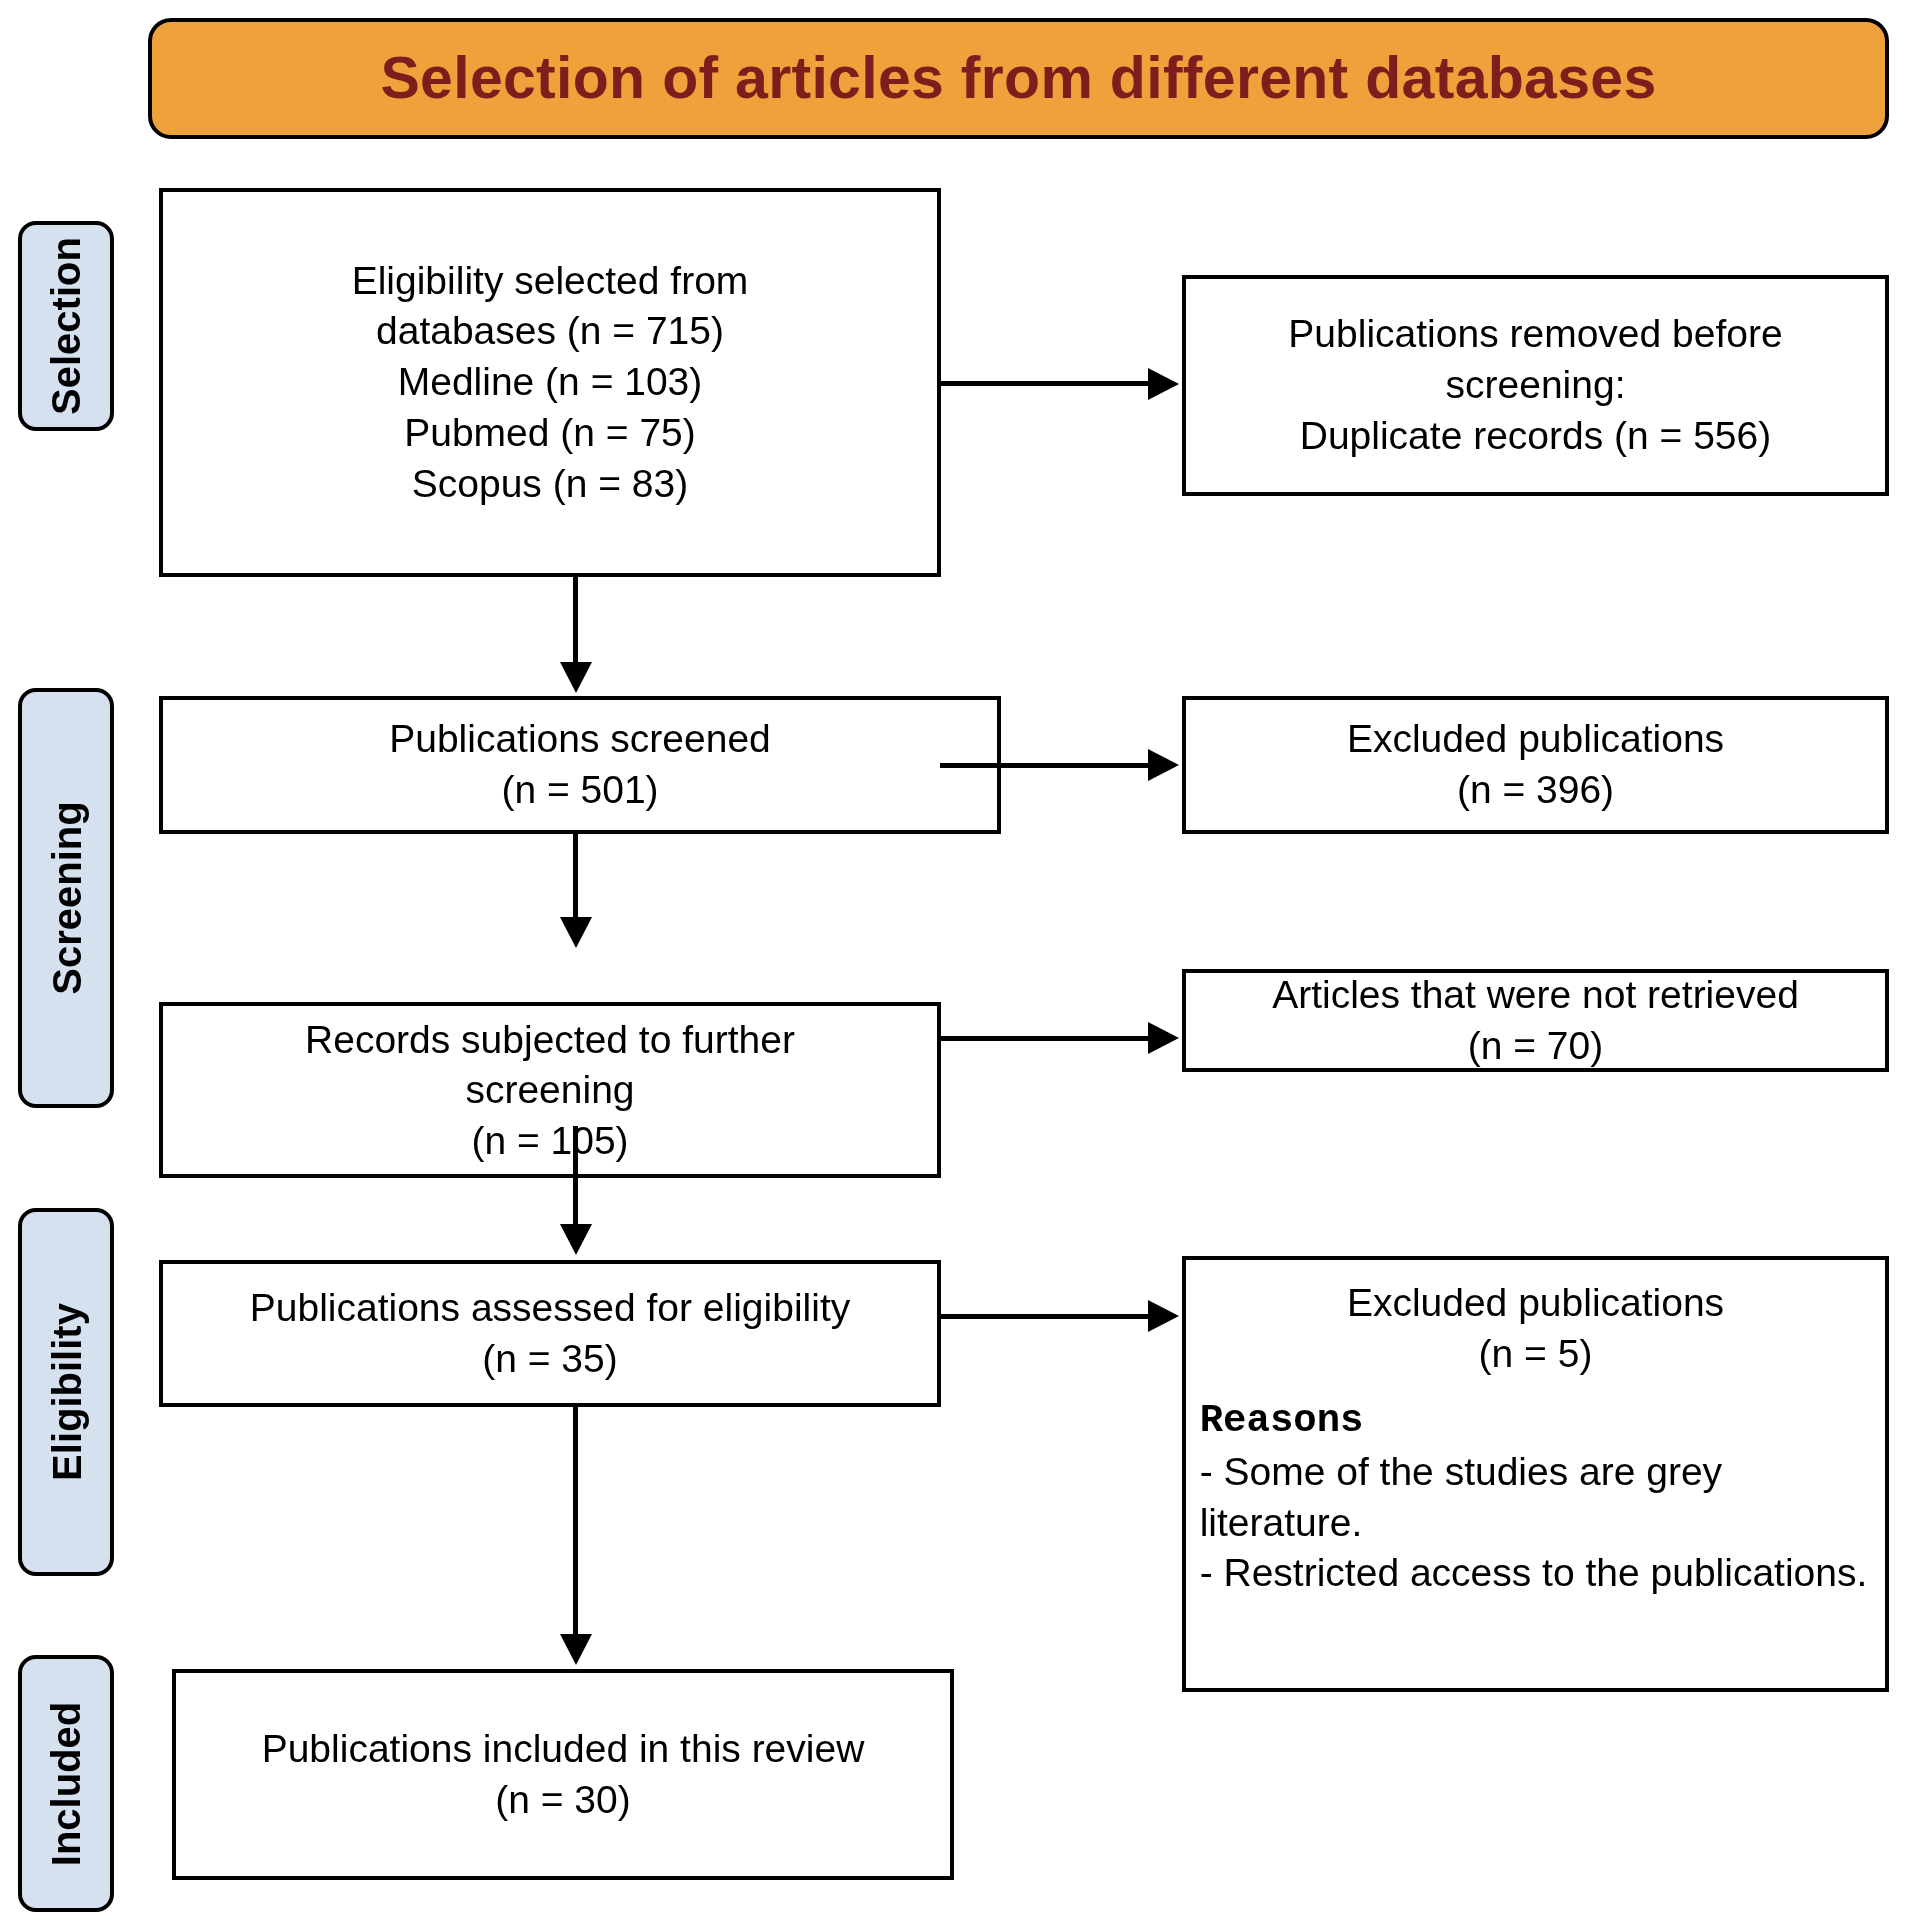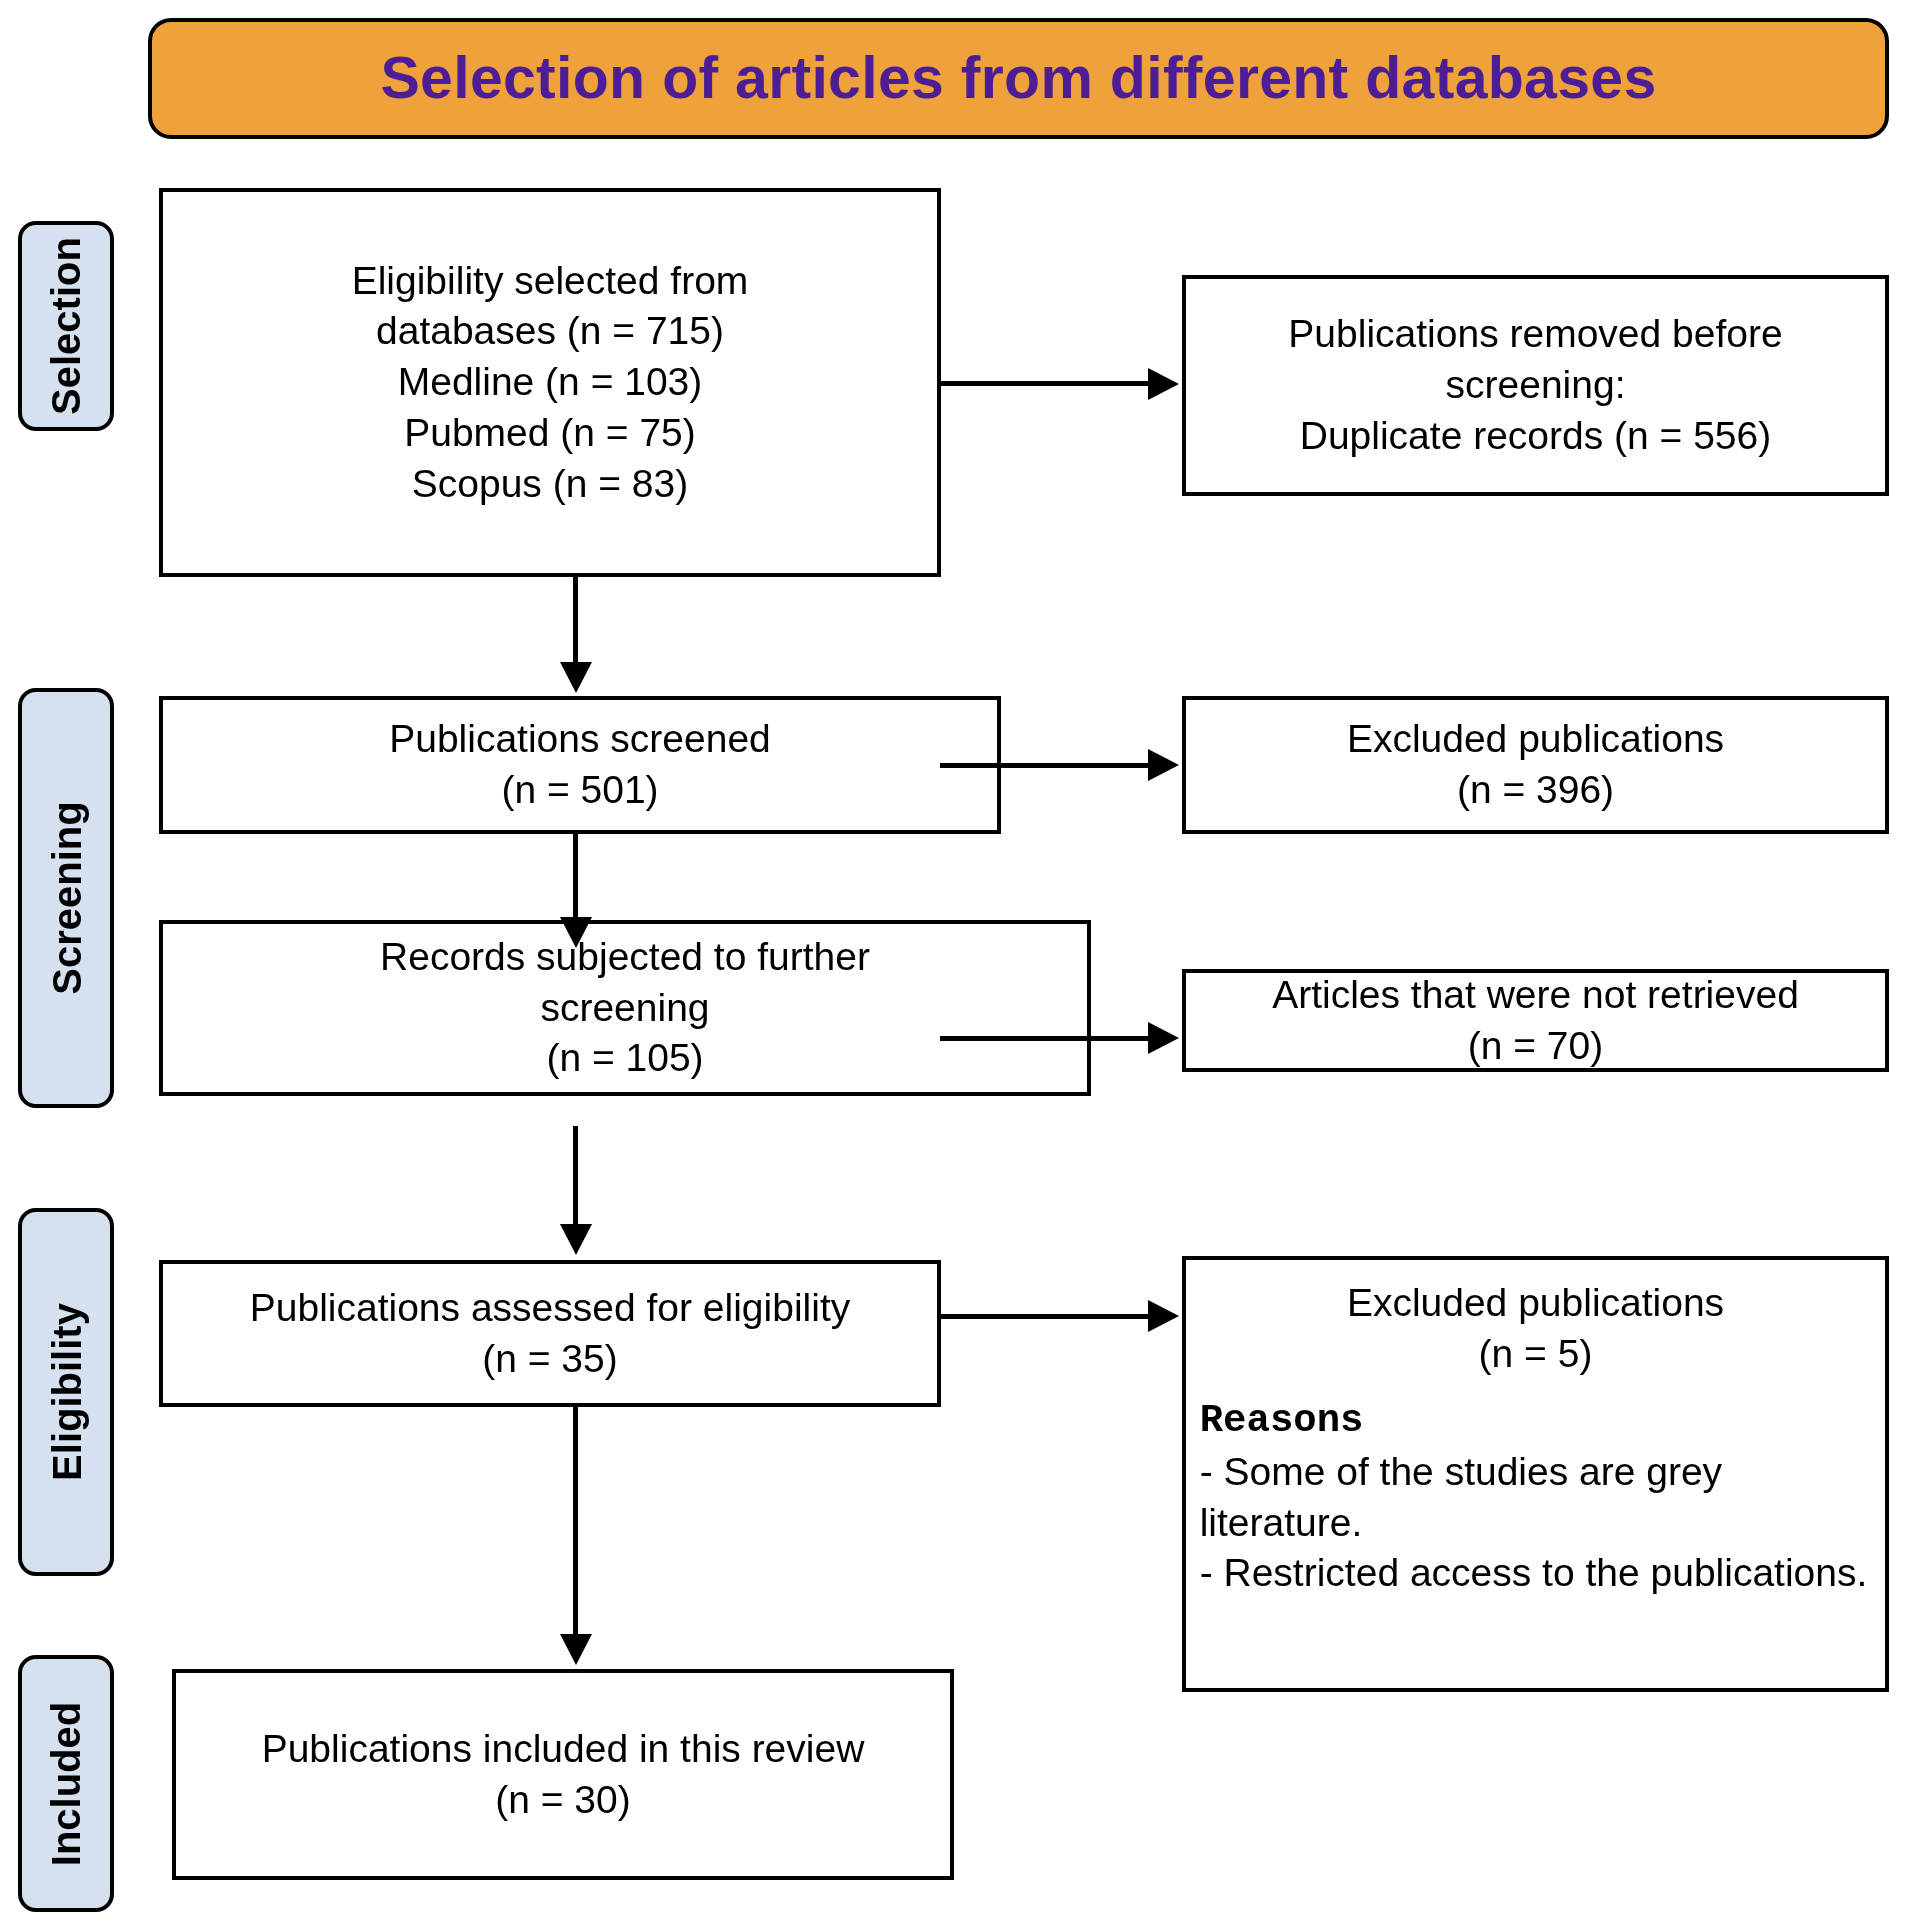--- a/index.html
+++ b/index.html
@@ -12,21 +12,21 @@
     left:148px; top:18.4px; width:1741px; height:121px;
     background:#efa13c;
     border:4.7px solid #000;
     border-radius:23px;
     box-sizing:border-box;
     display:flex; align-items:center; justify-content:center;
   }
   .title-text{
     font-size:59px;
     font-weight:bold;
-    color:#4c1d95;
+    color:#7f1d1d;
     letter-spacing:0.3px;
     text-align:center;
     line-height:1;
   }
 
   
   .stage-tab{
     position:absolute;
     left:18.4px; width:96px;
     background:#d6e1f0;
@@ -123,21 +123,21 @@
   <div class="flow-box" style="left:159px;top:696px;width:842px;height:138px;">
     <div class="box-line">Publications screened</div>
     <div class="box-line">(n = 501)</div>
   </div>
 
   <div class="flow-box" style="left:1182px;top:696px;width:707px;height:138px;">
     <div class="box-line">Excluded publications</div>
     <div class="box-line">(n = 396)</div>
   </div>
 
-  <div class="flow-box" style="left:159px;top:920px;width:932px;height:176px;">
+  <div class="flow-box" style="left:159px;top:1002px;width:782px;height:176px;justify-content:flex-end;">
     <div class="box-line">Records subjected to further</div>
     <div class="box-line">screening</div>
     <div class="box-line">(n = 105)</div>
   </div>
 
   <div class="flow-box" style="left:1182px;top:969px;width:707px;height:103px;">
     <div class="box-line">Articles that were not retrieved</div>
     <div class="box-line">(n = 70)</div>
   </div>
 

